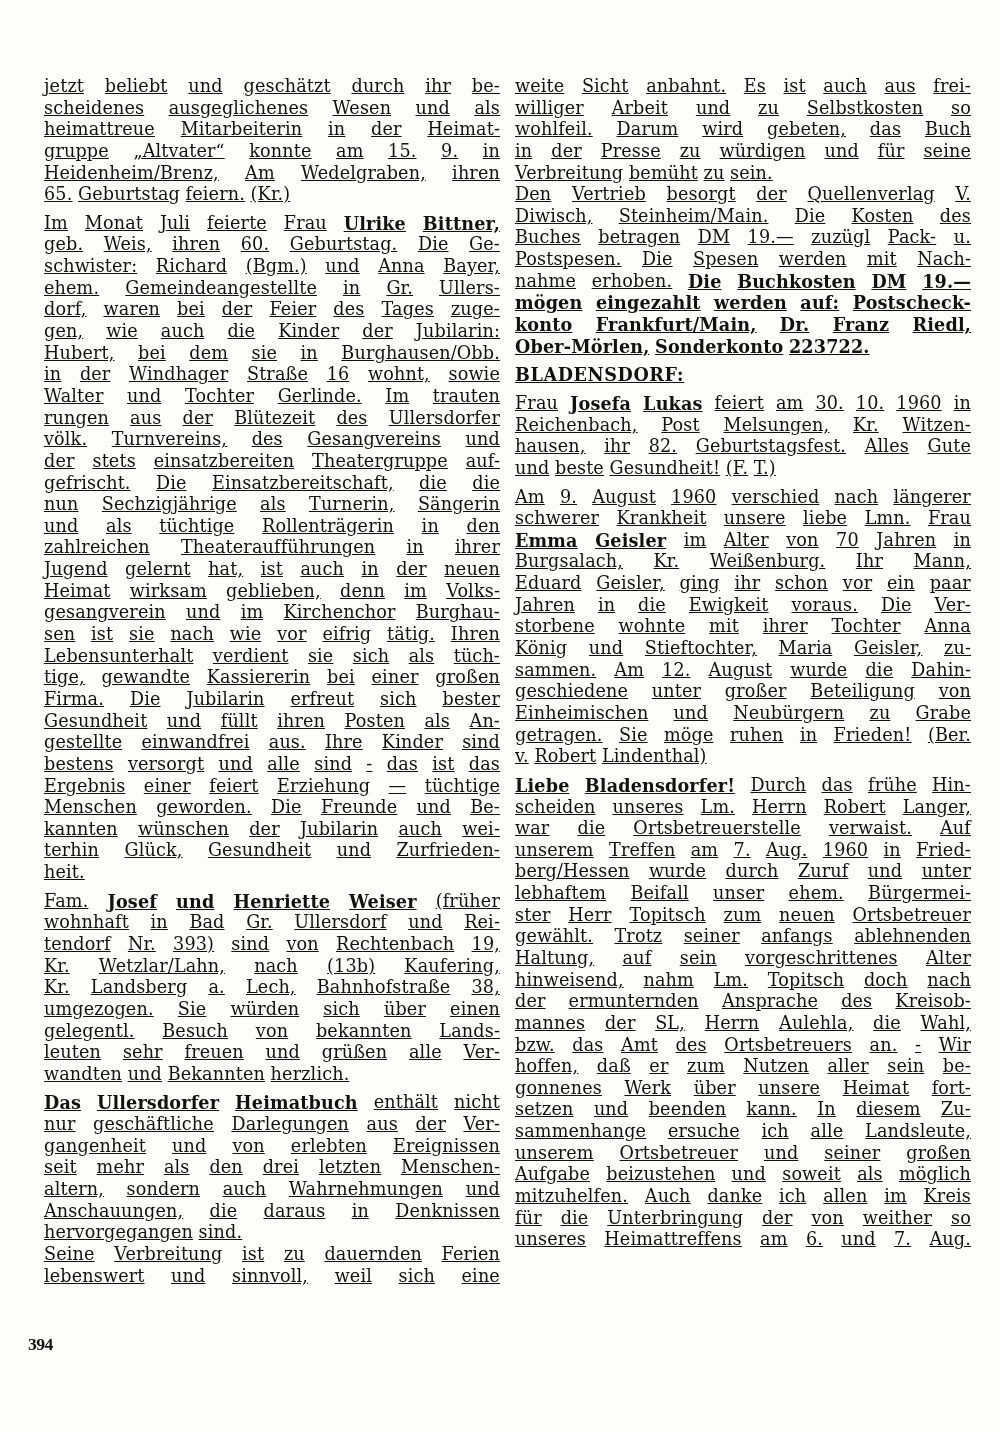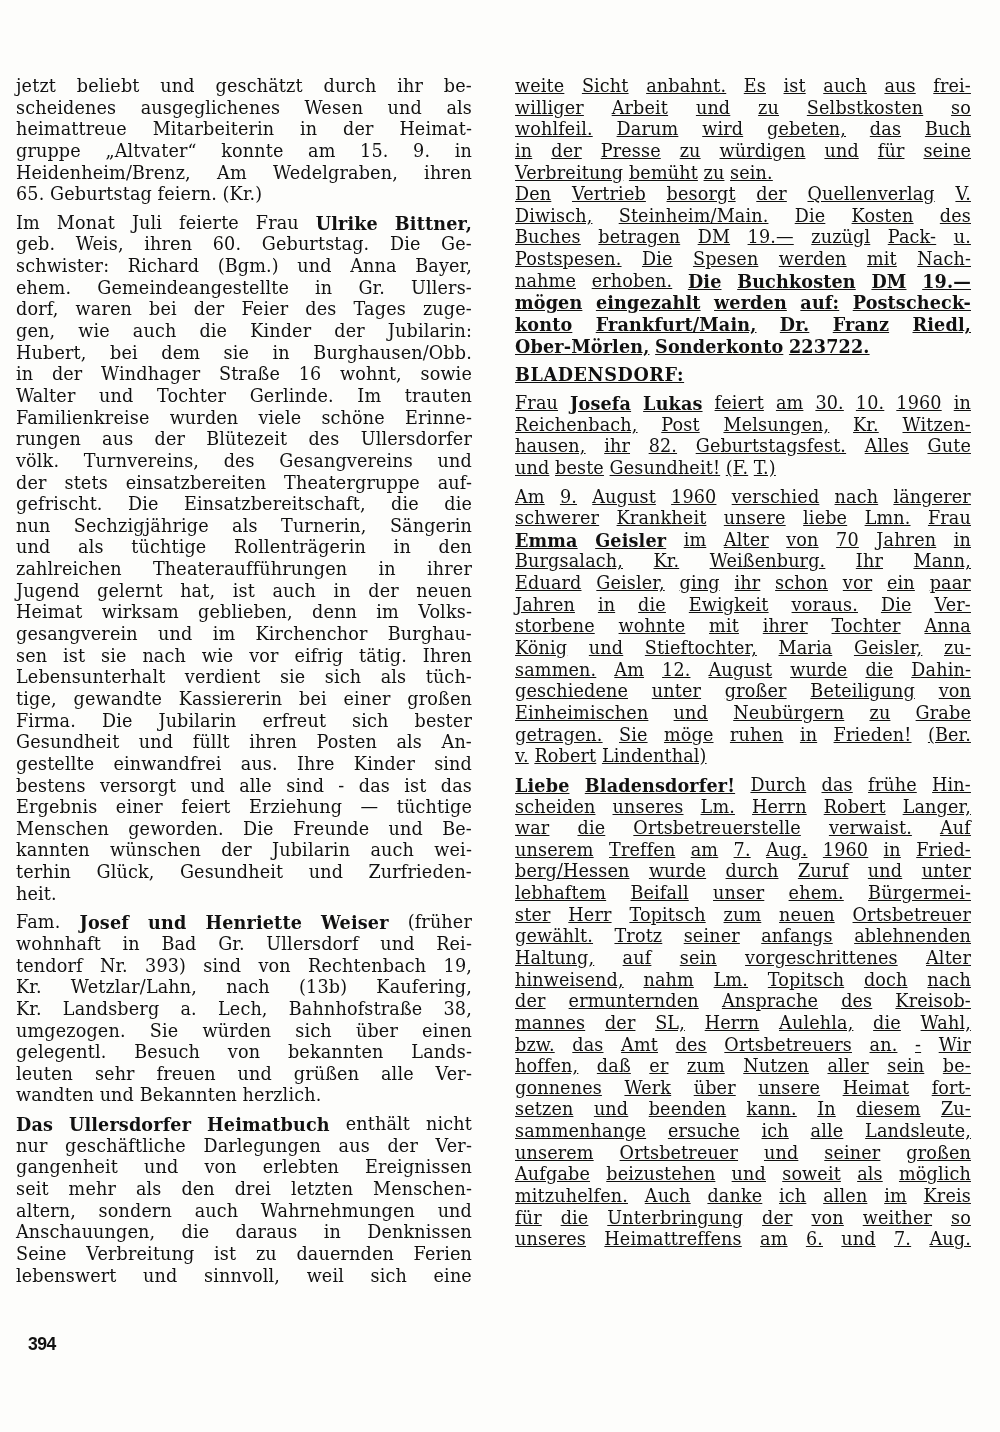--- a/index.html
+++ b/index.html
@@ -5,32 +5,32 @@
   html, body { margin: 0; padding: 0; }
   body {
     width: 1000px; height: 1432px; background: #fdfdfb; position: relative;
     font-family: "DejaVu Serif", "Liberation Serif", serif; color: #111;
     overflow: hidden;
   }
   .col {
     position: absolute; top: 76px; width: 456px;
     font-size: 17.6px; line-height: 21.65px; letter-spacing: 0.15px;
   }
-  .col.left { left: 16px; }
+  .col.left { left: 44px; text-decoration: underline; }
   .col.right { left: 515px; text-decoration: underline; }
   .line { white-space: nowrap; height: 21.65px; display: flex; justify-content: space-between; }
   .line.last { justify-content: flex-start; }
   .line span.w { }
   .line.last span.w { margin-right: 0.32em; }
   b { font-weight: bold; }
   .gap { height: 7px; }
   .heading { font-weight: bold; letter-spacing: 0.6px; }
   .page-number {
     position: absolute; left: 28px; top: 1334px; font-size: 17.6px;
-    font-family: Liberation Sans, sans-serif; font-weight: bold; letter-spacing: -0.5px;
+    font-family: Liberation Serif, serif; font-weight: bold; letter-spacing: -0.5px;
   }
 </style>
 </head>
 <body>
 
 <div class="col left">
     <div>
       <div class="line">
         <span class="w">jetzt</span>
         <span class="w">beliebt</span>
@@ -147,27 +147,20 @@
         <span class="w">wohnt,</span>
         <span class="w">sowie</span>
       </div>
       <div class="line">
         <span class="w">Walter</span>
         <span class="w">und</span>
         <span class="w">Tochter</span>
         <span class="w">Gerlinde.</span>
         <span class="w">Im</span>
         <span class="w">trauten</span>
-      </div>
-      <div class="line">
-        <span class="w">Familienkreise</span>
-        <span class="w">wurden</span>
-        <span class="w">viele</span>
-        <span class="w">schöne</span>
-        <span class="w">Erinne-</span>
       </div>
       <div class="line">
         <span class="w">rungen</span>
         <span class="w">aus</span>
         <span class="w">der</span>
         <span class="w">Blütezeit</span>
         <span class="w">des</span>
         <span class="w">Ullersdorfer</span>
       </div>
       <div class="line">
@@ -449,20 +442,24 @@
         <span class="w">Wahrnehmungen</span>
         <span class="w">und</span>
       </div>
       <div class="line">
         <span class="w">Anschauungen,</span>
         <span class="w">die</span>
         <span class="w">daraus</span>
         <span class="w">in</span>
         <span class="w">Denknissen</span>
       </div>
+      <div class="line last">
+        <span class="w">hervorgegangen</span>
+        <span class="w">sind.</span>
+      </div>
       <div class="line">
         <span class="w">Seine</span>
         <span class="w">Verbreitung</span>
         <span class="w">ist</span>
         <span class="w">zu</span>
         <span class="w">dauernden</span>
         <span class="w">Ferien</span>
       </div>
       <div class="line">
         <span class="w">lebenswert</span>

